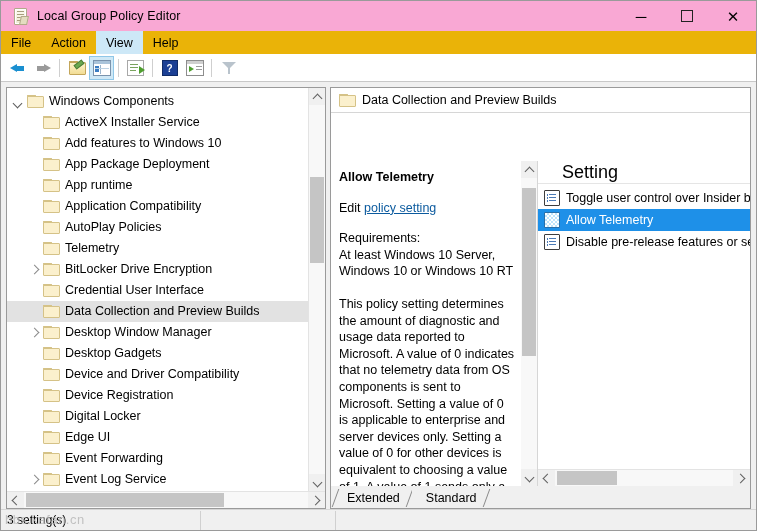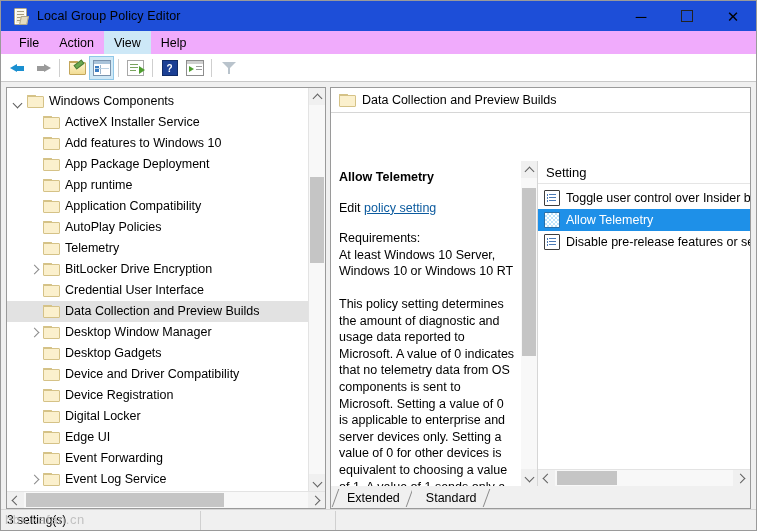--- a/index.html
+++ b/index.html
@@ -12,21 +12,21 @@
   }
   .window{
     position:absolute;left:0;top:0;width:757px;height:531px;
     background:#f0f0f0;
     border:1px solid #9a9a9a;
     box-sizing:border-box;
     display:flex;flex-direction:column;
   }
   
   .titlebar{
-    height:30px;min-height:30px;background:#1d4ed8;
+    height:30px;min-height:30px;background:#f9a8d4;
     display:flex;align-items:center;position:relative;
   }
   .titlebar-icon{
     width:18px;height:18px;margin-left:10px;margin-right:8px;
     position:relative;flex:none;
   }
   .doc-glyph{
     position:absolute;left:3px;top:1px;width:11px;height:15px;
     background:linear-gradient(180deg,#fdfbf3 0%,#efe9d3 100%);
     border:1px solid #b3a98a;border-radius:1px;
@@ -48,22 +48,22 @@
   .win-controls{position:absolute;right:0;top:0;height:30px;display:flex;}
   .win-btn{
     width:46px;height:30px;display:flex;align-items:center;justify-content:center;
     font-size:13px;color:#000;background:transparent;border:none;cursor:default;
     font-family:"Liberation Sans",sans-serif;
   }
   .win-btn .mini{font-size:15px;line-height:1;}
   .sq{width:10px;height:10px;border:1px solid #222;display:block;}
   
   .menubar{
-    height:23px;min-height:23px;background:#f0abfc;
-    display:flex;align-items:stretch;padding-left:8px;
+    height:23px;min-height:23px;background:#eab308;
+    display:flex;align-items:stretch;
     border-bottom:1px solid #ffffff;
   }
   .menu-item{
     padding:0 10px;display:flex;align-items:center;font-size:12.5px;color:#000;
   }
   .menu-item.hover{background:#cde8f7;}
   
   .toolbar{
     height:26px;min-height:26px;background:#ffffff;
     display:flex;align-items:center;padding-left:4px;
@@ -246,21 +246,21 @@
   .ext-vsb{
     width:16px;min-width:16px;display:flex;flex-direction:column;background:#f8f8f8;
   }
   
   .list-col{
     flex:1;display:flex;flex-direction:column;min-width:0;border-left:1px solid #d6d6d6;
     background:#fff;
   }
   .list-head{
     height:22px;min-height:22px;background:#fff;display:flex;align-items:center;
-    padding-left:8px;font-size:13px;border-bottom:1px solid #e5e5e5;
+    padding-left:24px;font-size:18px;border-bottom:1px solid #e5e5e5;
   }
   .list-body{flex:1;overflow:hidden;position:relative;padding-top:3px;}
   .list-row{
     height:22px;display:flex;align-items:center;padding-left:6px;white-space:nowrap;
     font-size:12.5px;
   }
   .list-row.sel{background:#1e90e8;color:#fff;}
   .policy-ic{
     width:14px;height:14px;position:relative;flex:none;margin-right:6px;
     background:#fff;border:1px solid #3d3d3d;border-radius:1px;

